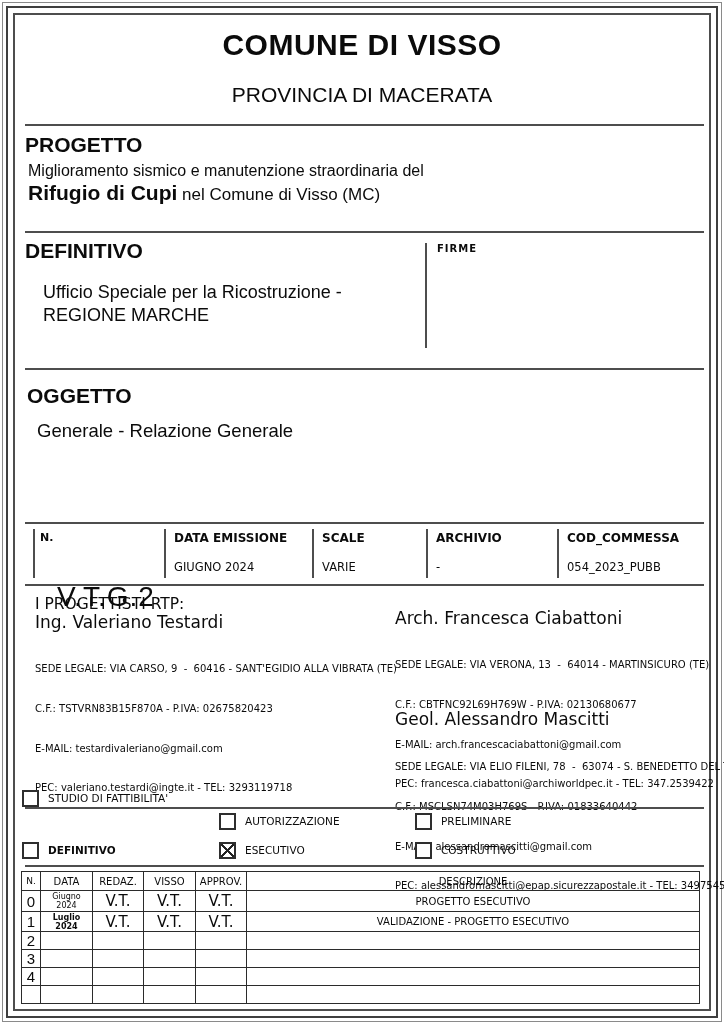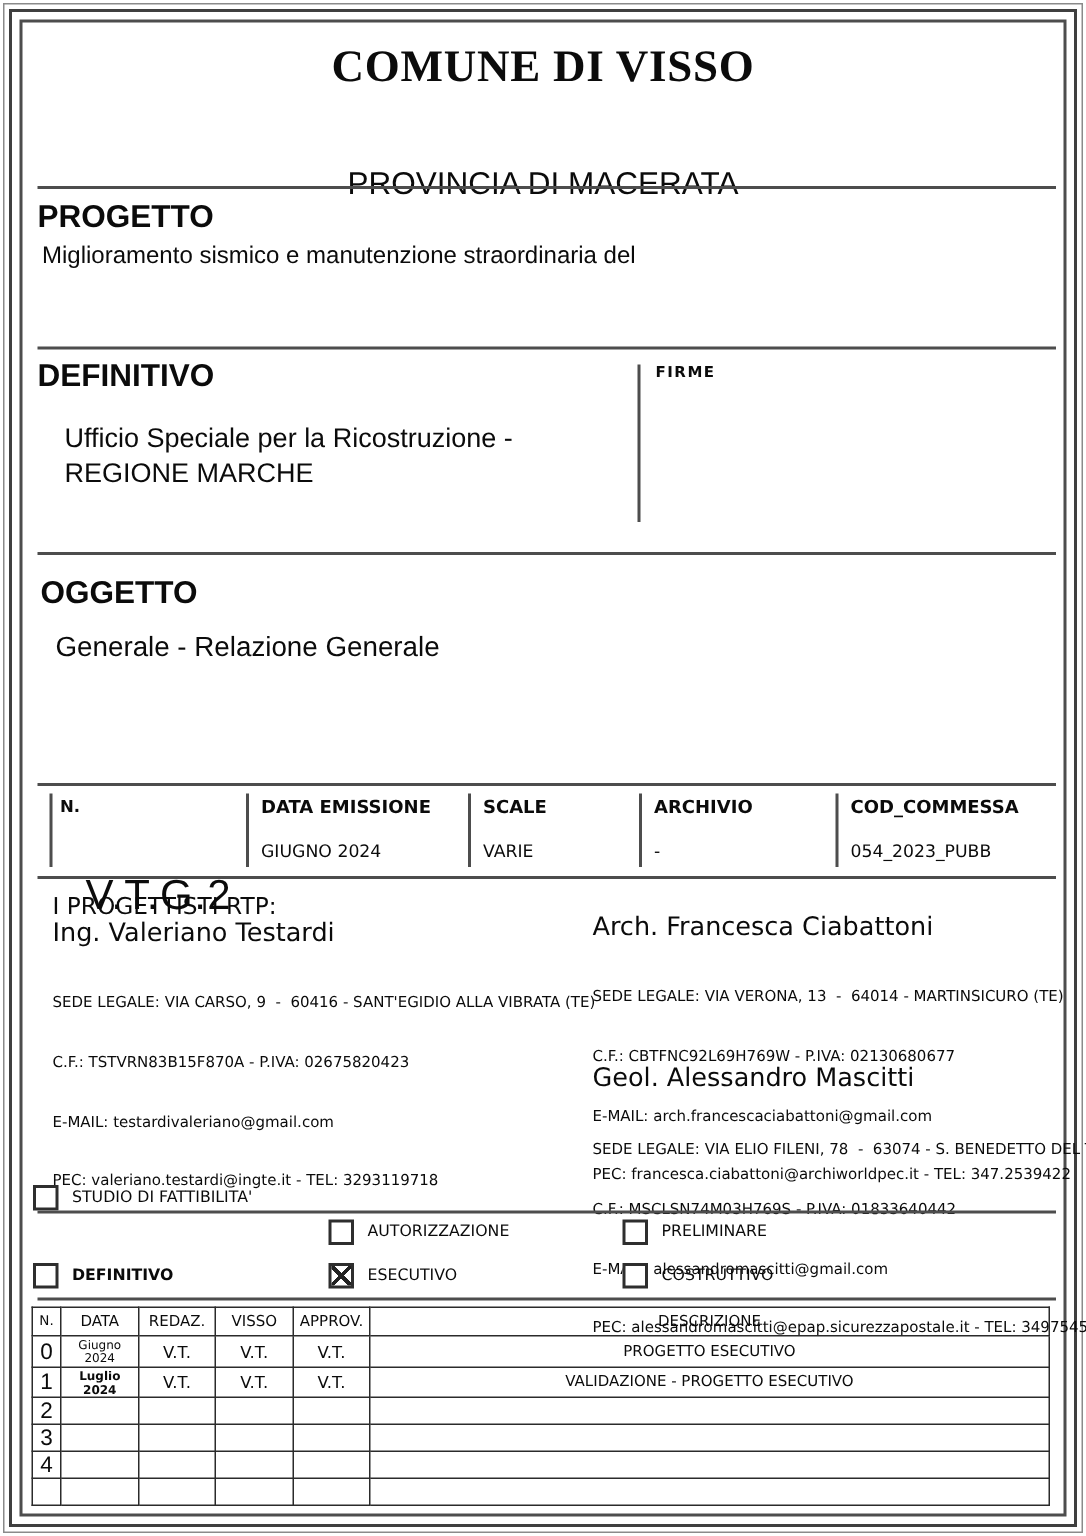--- a/index.html
+++ b/index.html
@@ -7,22 +7,22 @@
         font-family:"Liberation Sans",sans-serif;color:#0b0b0b;}
   
   .frame-a{position:absolute;inset:2px;border:1.5px solid #8a8a8a;}
   .frame-b{position:absolute;inset:6px;border:2px solid #3f3f3f;}
   .frame-c{position:absolute;inset:13px;border:2px solid #4d4d4d;}
   .abs{position:absolute;}
   .hr{position:absolute;left:25px;width:679px;height:2px;background:#4d4d4d;}
   .vl{position:absolute;width:2px;background:#4d4d4d;}
 
   .title{position:absolute;top:28px;left:0;width:100%;text-align:center;
-         font-size:30px;font-weight:bold;letter-spacing:.5px;font-family:Liberation Serif, serif;}
-  .subtitle{position:absolute;top:83px;left:0;width:100%;text-align:center;font-size:21px;margin-top:28px;}
+         font-size:30px;font-weight:bold;letter-spacing:.5px;}
+  .subtitle{position:absolute;top:83px;left:0;width:100%;text-align:center;font-size:21px;}
 
   .sec-label{font-weight:bold;font-size:21px;letter-spacing:0;}
   .txt16{font-size:16px;}
   .txt17{font-size:17px;}
   .txt18{font-size:18px;line-height:23px;}
   .bold21{font-weight:bold;font-size:21px;}
 
   .firme{font-family:"DejaVu Sans",sans-serif;font-weight:bold;font-size:10px;letter-spacing:1px;text-align:center;}
 
   .meta-label{font-family:"DejaVu Sans",sans-serif;font-weight:bold;font-size:12px;}
@@ -49,38 +49,39 @@
   table.revisions th{height:18px;font-size:10px;}
   table.revisions th.col-n{font-size:9px;}
   col.c-n{width:19px;}col.c-date{width:52px;}col.c-redaz{width:51px;}
   col.c-check{width:52px;}col.c-approv{width:51px;}col.c-descr{width:auto;}
   tbody tr:nth-child(1) td{height:20px;}
   tbody tr:nth-child(2) td{height:19px;}
   tbody tr:nth-child(3) td,tbody tr:nth-child(4) td,tbody tr:nth-child(5) td{height:16px;}
   tbody tr:nth-child(6) td{height:17px;}
   td.col-n{font-family:"Liberation Sans",sans-serif;font-size:15px;}
   td.col-date{font-size:8px;}
-  td.col-redaz,td.col-check,td.col-approv{font-size:11px;font-weight:bold;}
+  td.col-redaz,td.col-check,td.col-approv{font-size:15px;font-weight:bold;}
   td.col-descr{font-size:10px;}
   tr.bold-row td.col-date{font-weight:bold;}
 </style>
 </head>
 <body>
 
 <div class="page">
   <div class="frame-a"></div>
   <div class="frame-b"></div>
   <div class="frame-c"></div>
 
   <div class="title">COMUNE DI VISSO</div>
   <div class="subtitle">PROVINCIA DI MACERATA</div>
   <div class="hr" style="top:124px"></div>
 
   <div class="abs sec-label" style="left:25px;top:133px">PROGETTO</div>
   <div class="abs txt16" style="left:28px;top:162px">Miglioramento sismico e manutenzione straordinaria del</div>
+  <div class="abs" style="left:28px;top:181px"><span class="bold21">Rifugio di Cupi</span><span class="txt17" style="white-space:pre"> nel Comune di Visso (MC)</span></div>
   <div class="hr" style="top:231px"></div>
 
   <div class="abs sec-label" style="left:25px;top:239px">DEFINITIVO</div>
   <div class="vl" style="left:425px;top:243px;height:105px"></div>
   <div class="abs firme" style="left:437px;top:243px">FIRME</div>
   <div class="abs txt18" style="left:43px;top:281px">Ufficio Speciale per la Ricostruzione -</div>
   <div class="abs txt18" style="left:43px;top:304px">REGIONE MARCHE</div>
   <div class="hr" style="top:368px"></div>
 
   <div class="abs sec-label" style="left:27px;top:384px">OGGETTO</div>

